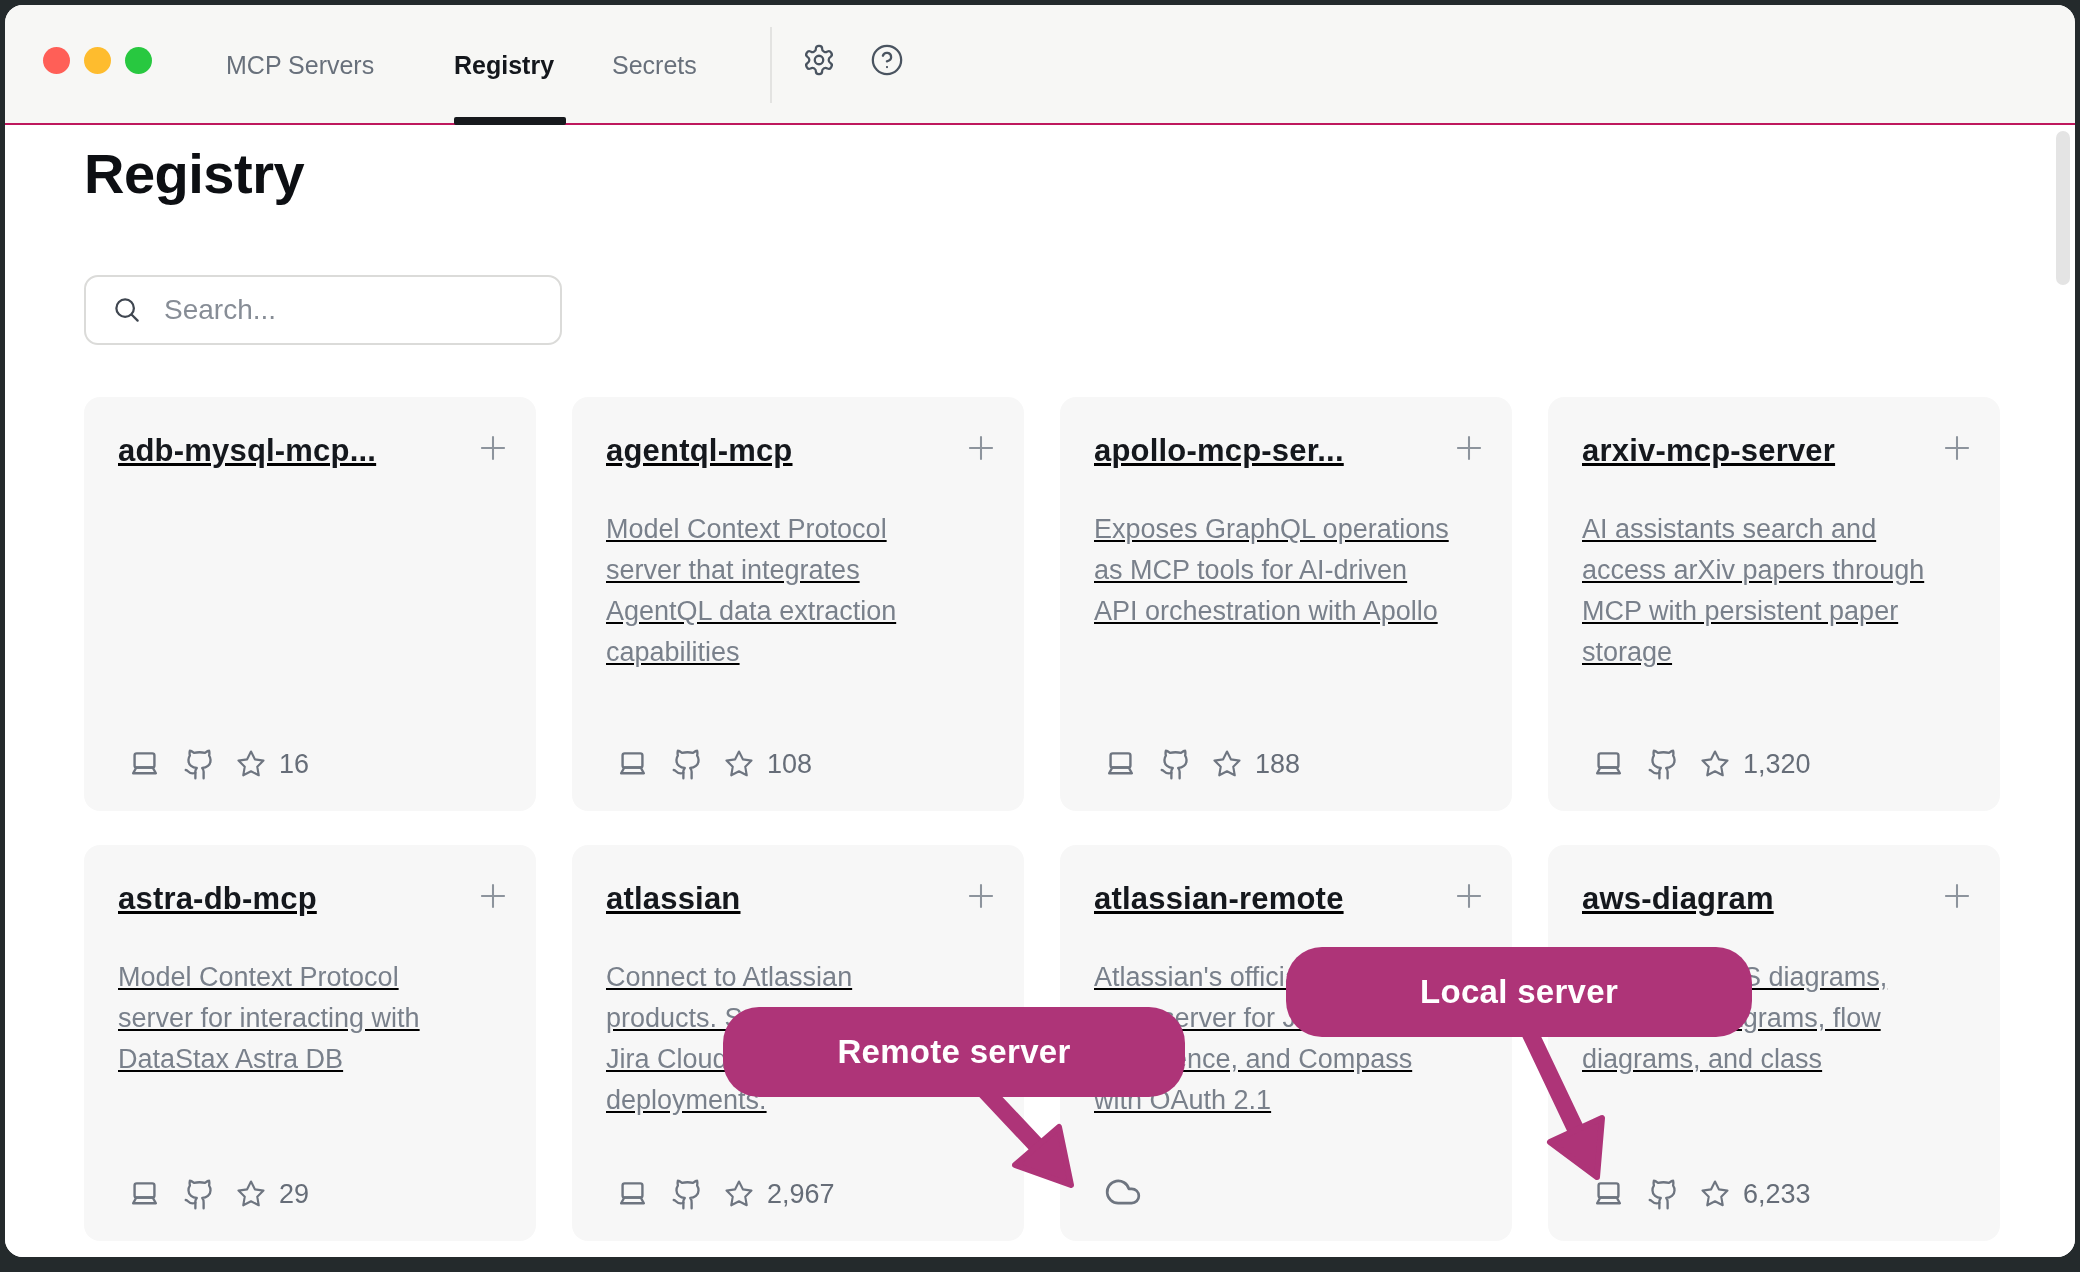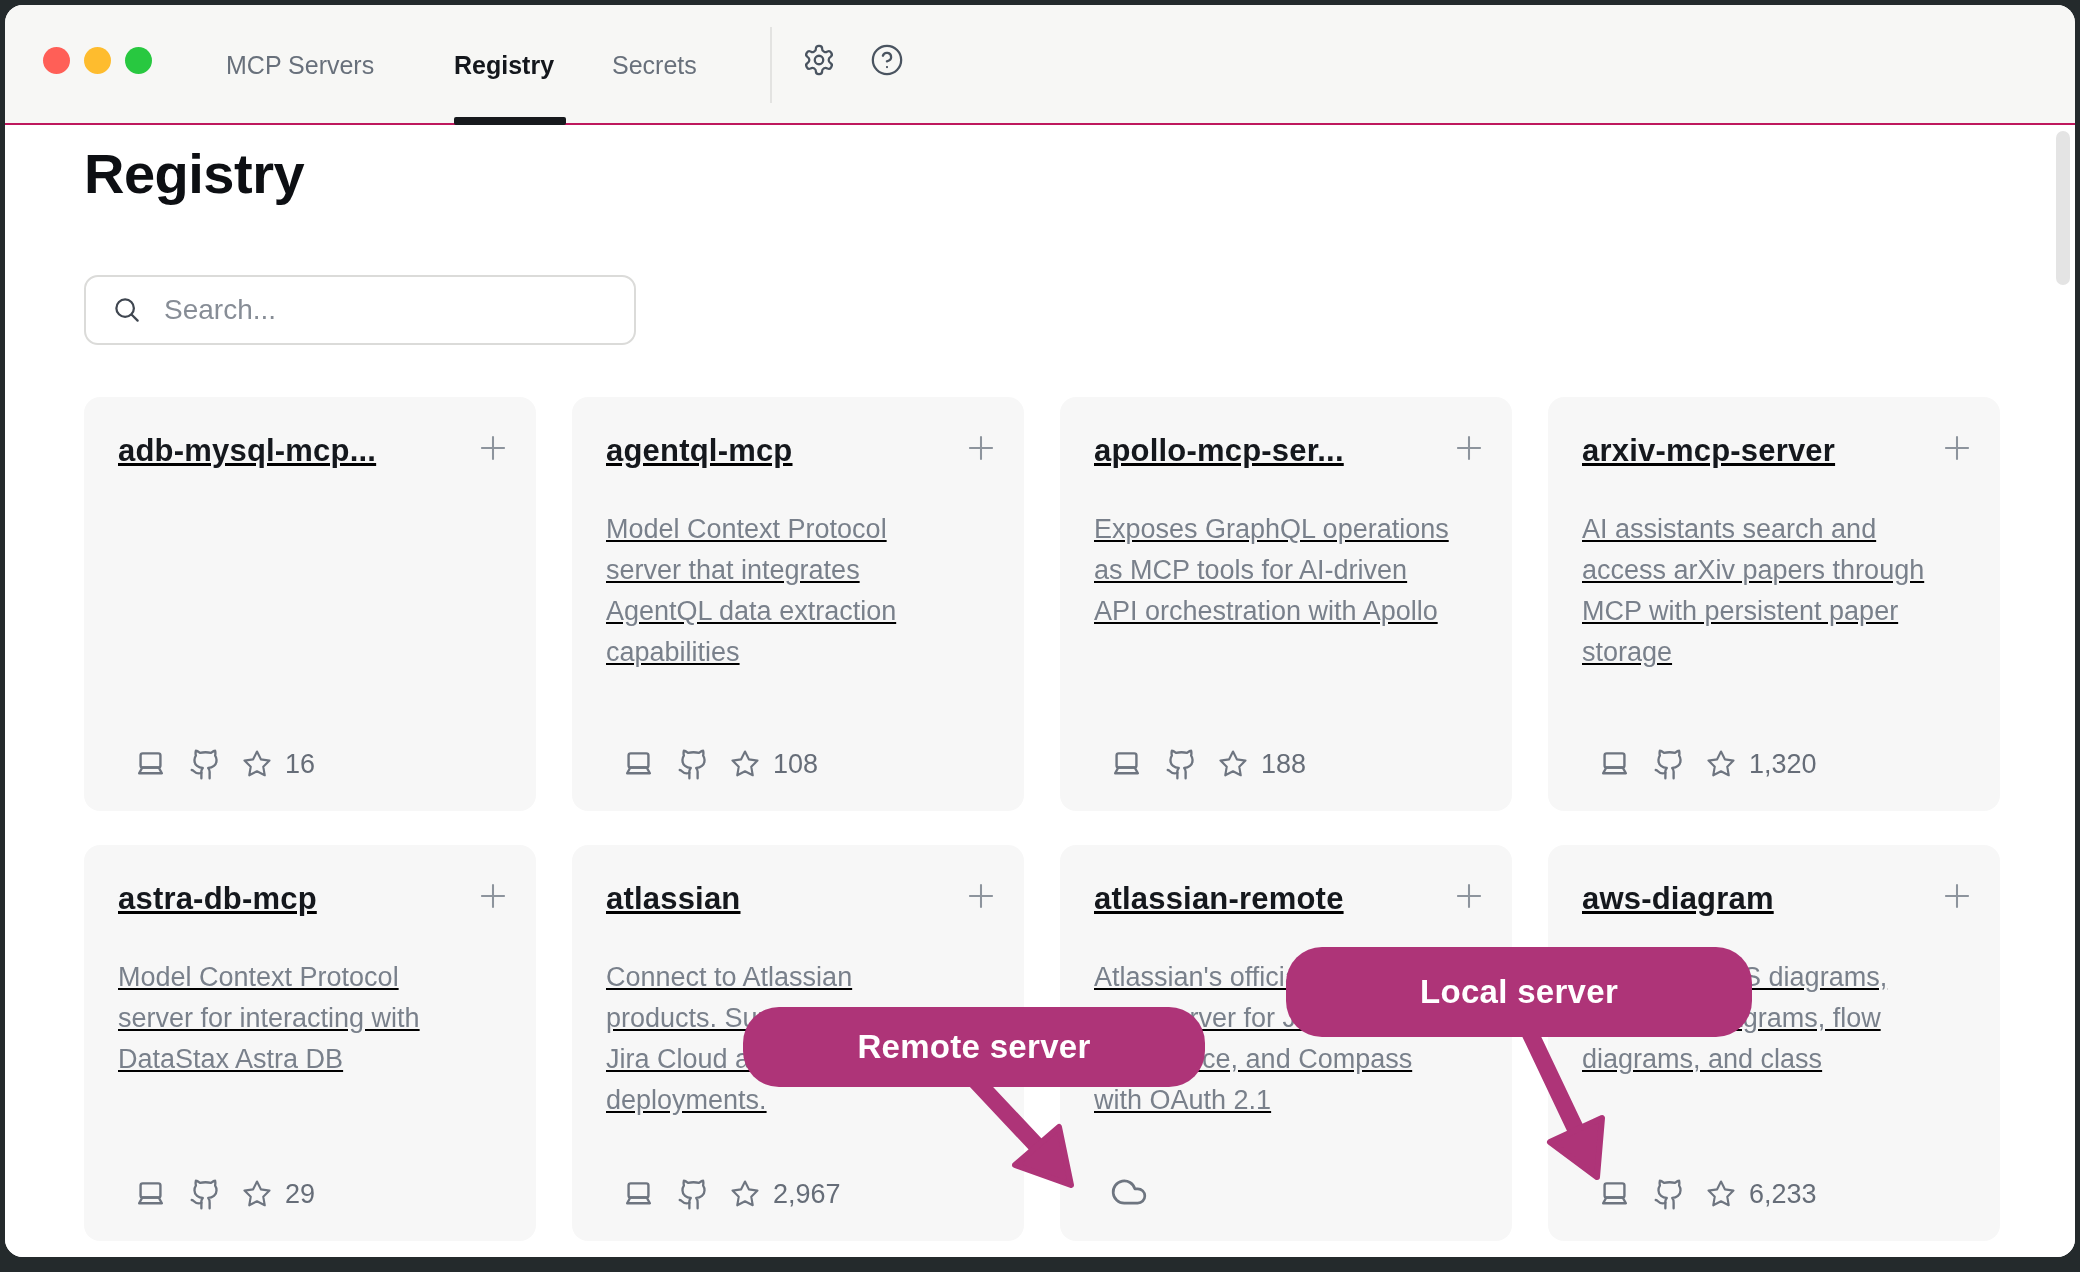--- a/index.html
+++ b/index.html
@@ -34,21 +34,21 @@
   .tb-divider { position:absolute; left:765px; top:22px; width:2px; height:76px; background:#e3e3e1; }
   .tb-icon { position:absolute; top:38px; width:34px; height:34px; }
   .tb-icon svg { width:34px; height:34px; stroke:#4a5460; fill:none; stroke-width:1.6; stroke-linecap:round; stroke-linejoin:round; }
   
   .main { position:absolute; top:122px; left:0; right:0; bottom:0; background:#fff; }
   .page-title {
     position:absolute; left:79px; top:14px;
     font-size:56px; font-weight:800; color:#0d0f13; letter-spacing:-0.5px;
   }
   .search-box {
-    position:absolute; left:79px; top:148px; width:552px; height:70px;
+    position:absolute; left:79px; top:148px; width:478px; height:70px;
     border:2px solid #dbdbd9; border-radius:14px; background:#fff;
     display:flex; align-items:center; padding:0 20px 0 26px; gap:20px;
   }
   .search-box svg { width:30px; height:30px; stroke:#3f4650; fill:none; stroke-width:1.8; stroke-linecap:round; flex:0 0 auto; }
   .search-box input {
     border:none; outline:none; background:transparent; width:100%;
     font-size:28px; color:#1a1d22; font-family:"Liberation Sans", sans-serif;
   }
   .search-box input::placeholder { color:#878d96; }
   
@@ -62,34 +62,34 @@
     padding:36px 34px; overflow:hidden;
   }
   .card-title {
     font-size:31px; font-weight:700; color:#15181d; letter-spacing:0.2px;
     white-space:nowrap; max-width:360px; overflow:hidden;
   }
   .card-plus { position:absolute; top:32px; right:24px; width:38px; height:38px; cursor:pointer; }
   .card-plus svg { width:38px; height:38px; stroke:#8d949d; fill:none; stroke-width:1.3; stroke-linecap:round; }
   .card-desc { margin-top:40px; font-size:27px; line-height:41px; color:#79808b; }
   .card-footer {
-    position:absolute; left:48px; bottom:30px;
+    position:absolute; left:42px; bottom:30px;
     display:flex; align-items:center; gap:20px;
   }
   .card-footer svg { stroke:#6e7580; fill:none; stroke-width:1.7; stroke-linecap:round; stroke-linejoin:round; }
   .star-group { display:flex; align-items:center; gap:13px; }
   .star-count { font-size:27px; color:#666d78; }
   
   .pill {
     position:absolute; background:#ae3478; color:#ffffff;
     font-weight:700; font-size:33px; letter-spacing:0.3px;
     display:flex; align-items:center; justify-content:center;
     border-radius:36px; z-index:6;
   }
-  #pill-remote { left:738px; top:1002px; width:462px; height:80px; }
+  #pill-remote { left:718px; top:1002px; width:462px; height:90px; }
   #pill-local  { left:1281px; top:942px; width:466px; height:90px; }
   .arrow-overlay { position:absolute; left:0; top:0; width:2070px; height:1252px; z-index:5; pointer-events:none; }
   
   .scroll-thumb {
     position:absolute; right:5px; top:126px; width:14px; height:154px;
     background:#e4e4e4; border-radius:7px; z-index:7;
   }
 </style>
 </head>
 <body>

